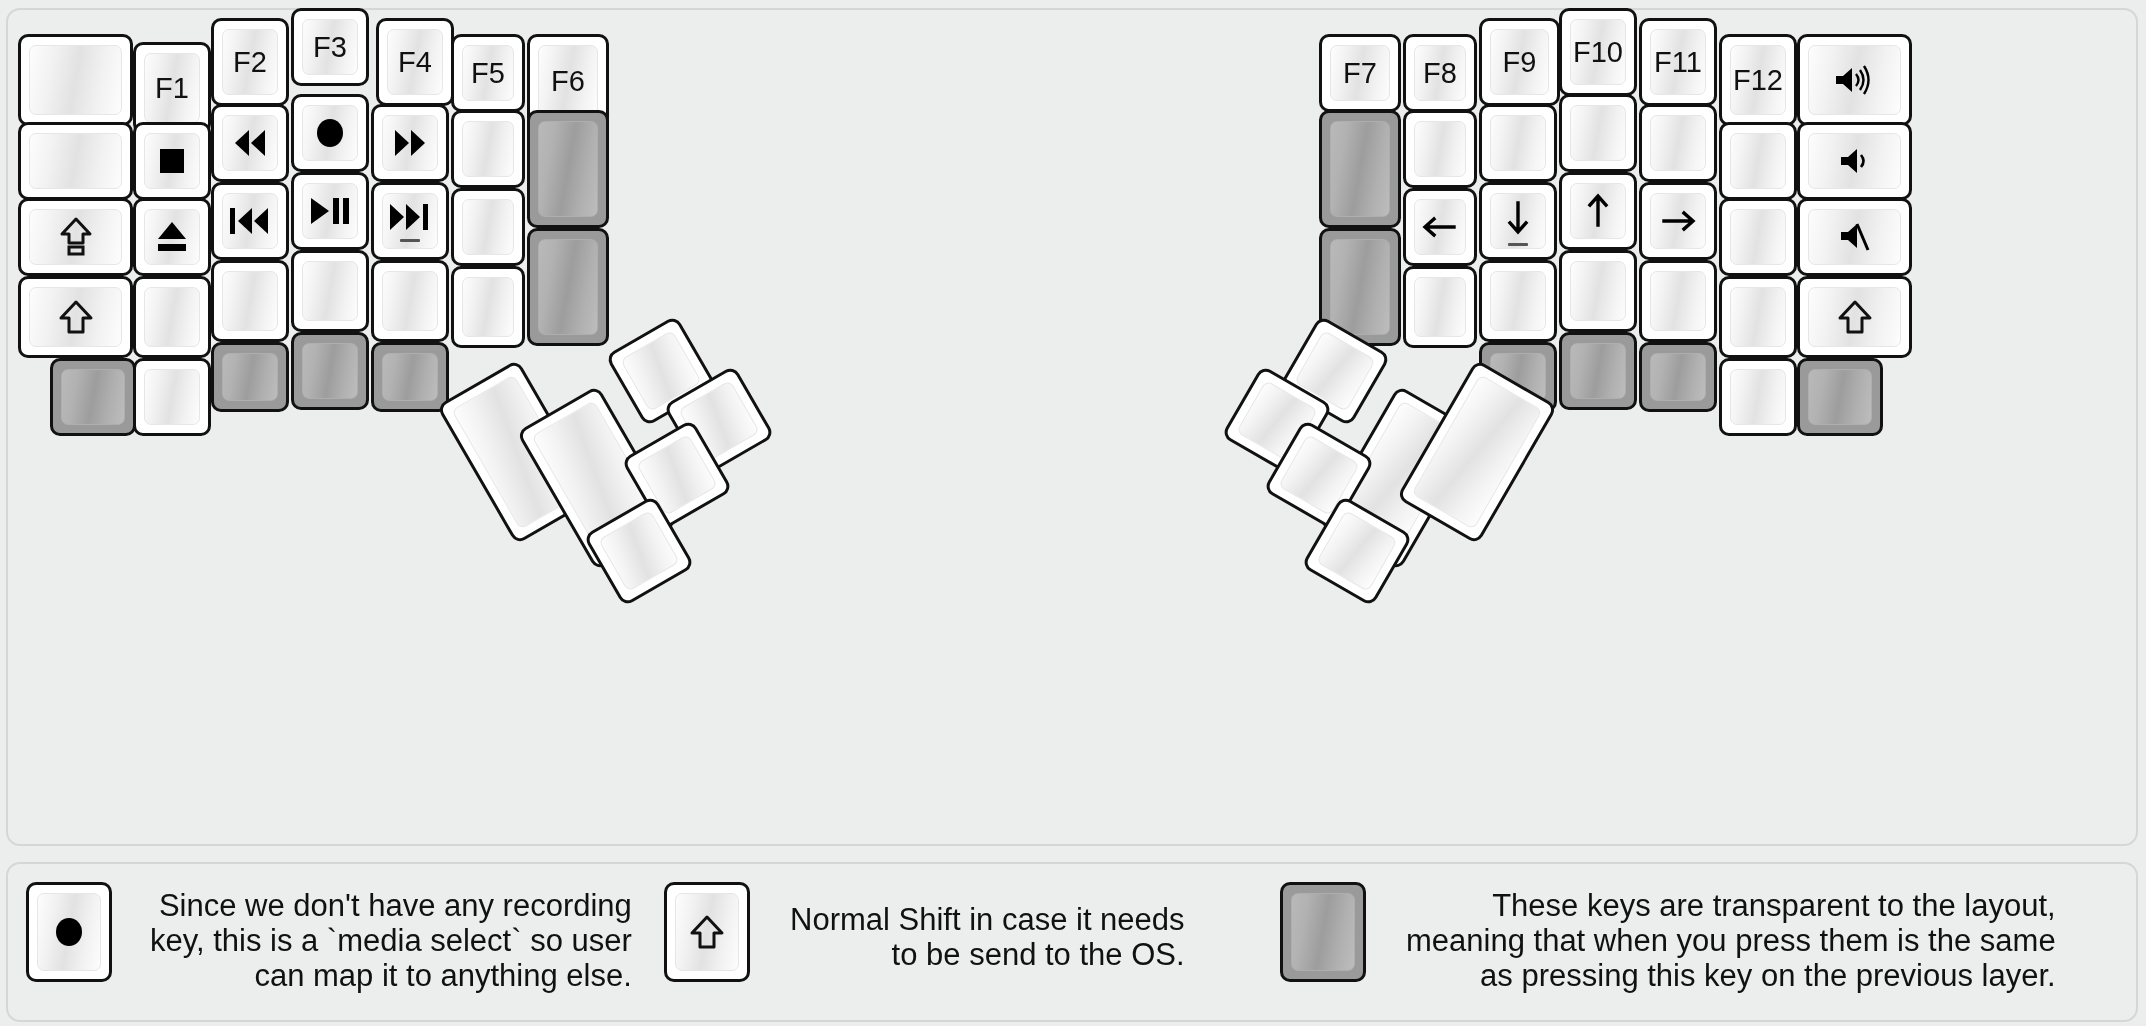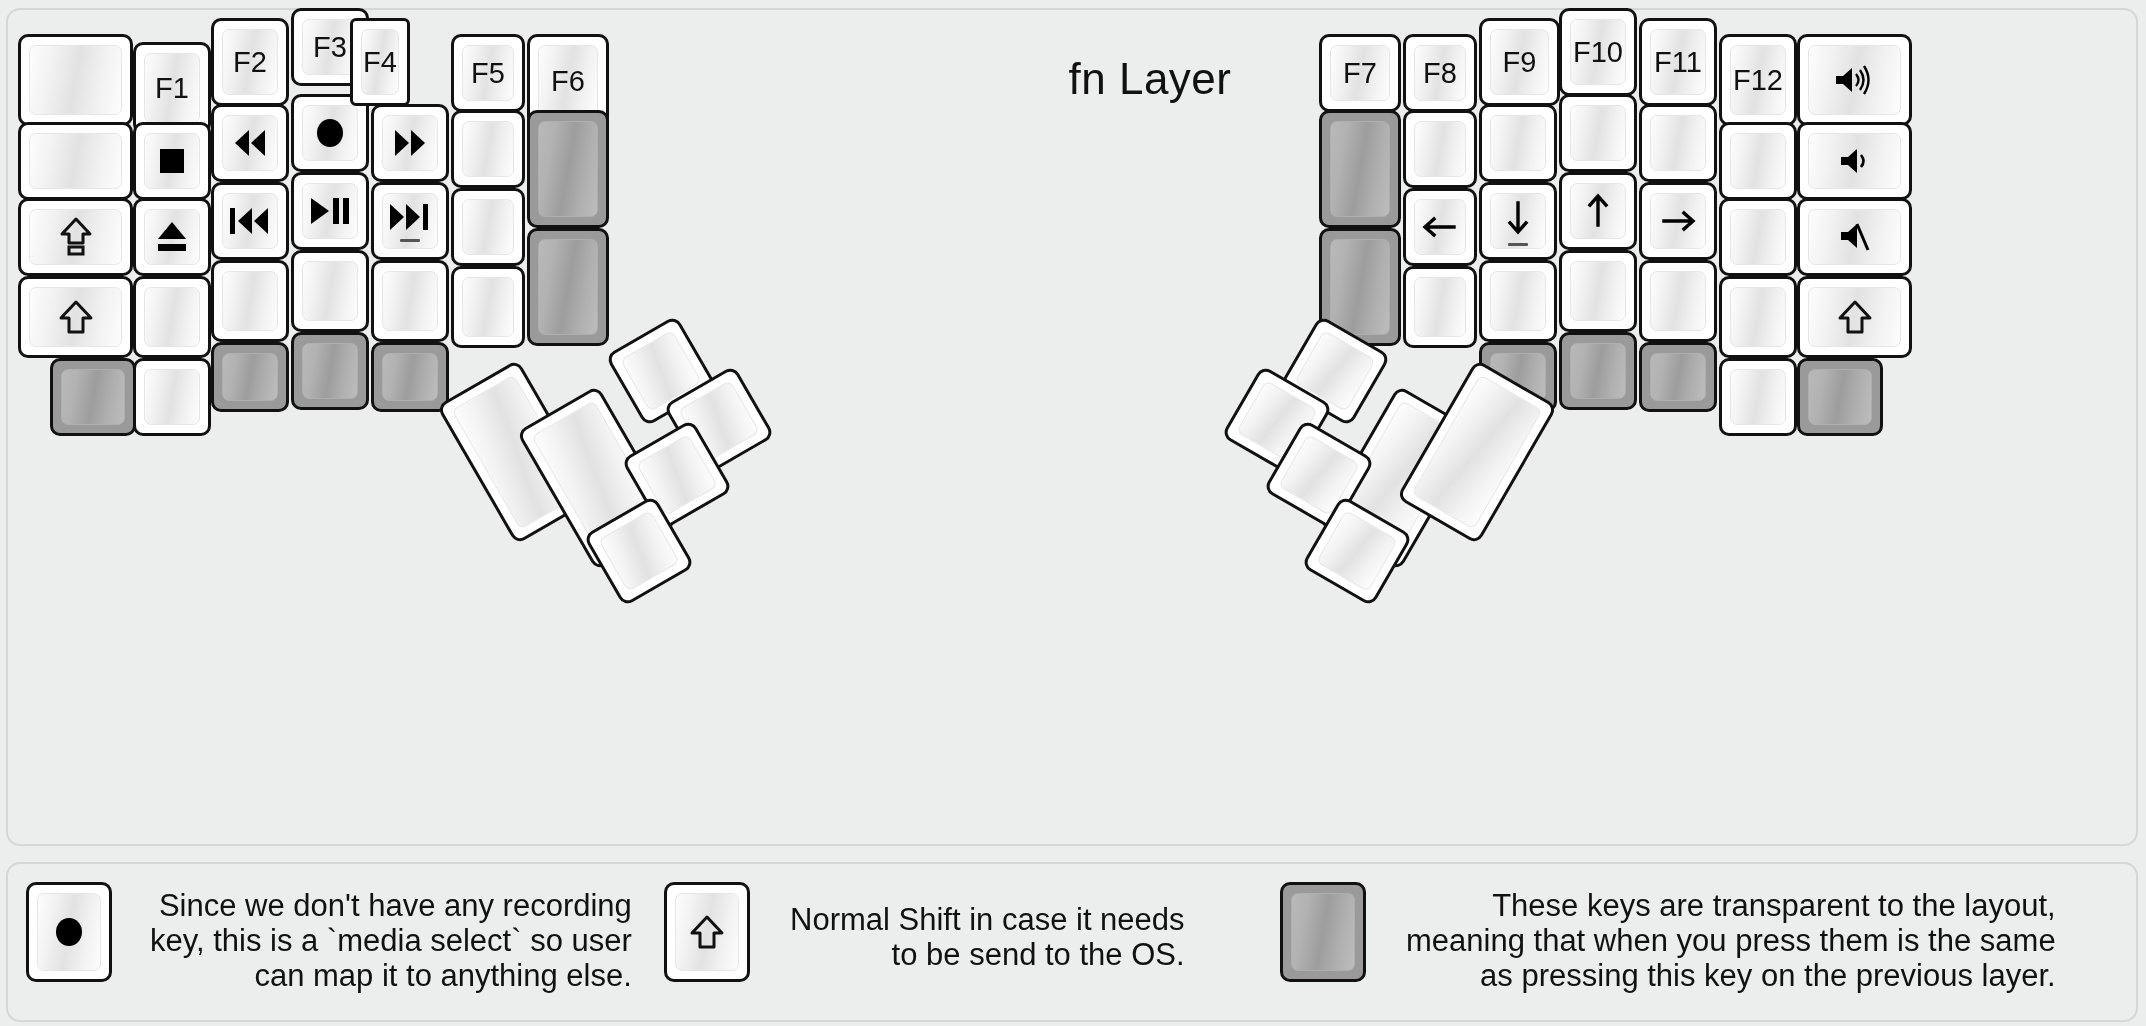--- a/index.html
+++ b/index.html
@@ -88,21 +88,20 @@
     font-size:31px;line-height:1.13;color:#111;white-space:pre-line;text-align:right;
   }
 </style>
 </head>
 <body>
 
 <div id="root">
   <div class="panel" id="kb-panel"></div>
   <div class="panel" id="legend-panel"></div>
 
-  <div id="title">fn Layer</div>
 
   <div id="left-half">
       <div class="key" style="left: 18px; top: 34px; width: 115px; height: 92px;">
         <div class="cap"></div>
       </div>
       <div class="key" style="left: 18px; top: 122px; width: 115px; height: 78px;">
         <div class="cap"></div>
       </div>
       <div class="key" style="left: 18px; top: 198px; width: 115px; height: 78px;">
         <div class="cap">
@@ -212,21 +211,21 @@
             </svg>
           </span>
         </div>
       </div>
       <div class="key" style="left: 291px; top: 250px; width: 78px; height: 82px;">
         <div class="cap"></div>
       </div>
       <div class="key trans" style="left: 291px; top: 332px; width: 78px; height: 78px;">
         <div class="cap"></div>
       </div>
-      <div class="key" style="left: 350px; top: 18px; width: 60px; height: 88px; border-radius: 6px;">
+      <div class="key" style="left: 376px; top: 18px; width: 78px; height: 88px;">
         <div class="cap">
           <span class="lbl">F4</span>
         </div>
       </div>
       <div class="key" style="left: 371px; top: 104px; width: 78px; height: 78px;">
         <div class="cap">
           <span class="glyph">
             <svg class="ic" width="42" height="32" viewBox="0 0 42 32" xmlns="http://www.w3.org/2000/svg">
               <path d="M6 3 L6 29 L20 16 Z" fill="#000"></path>
               <path d="M22 3 L22 29 L36 16 Z" fill="#000"></path>

